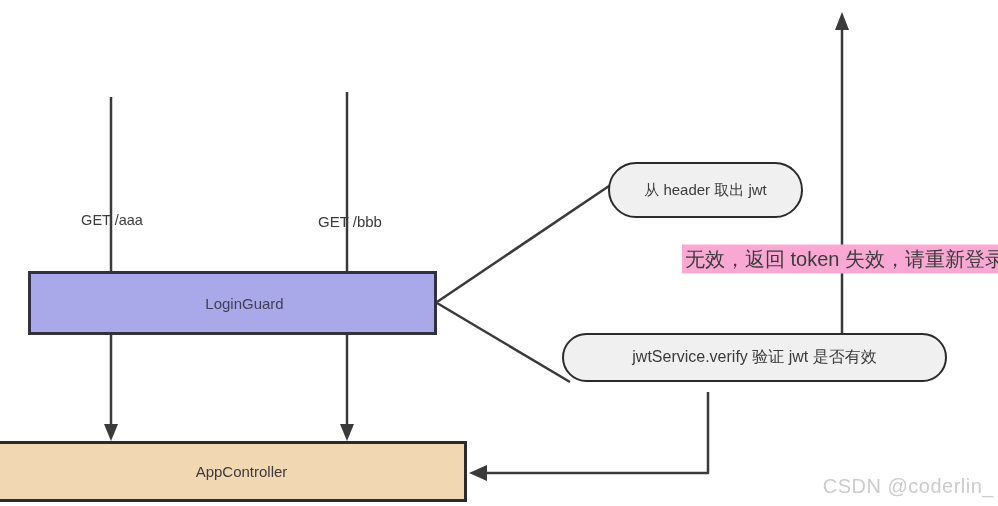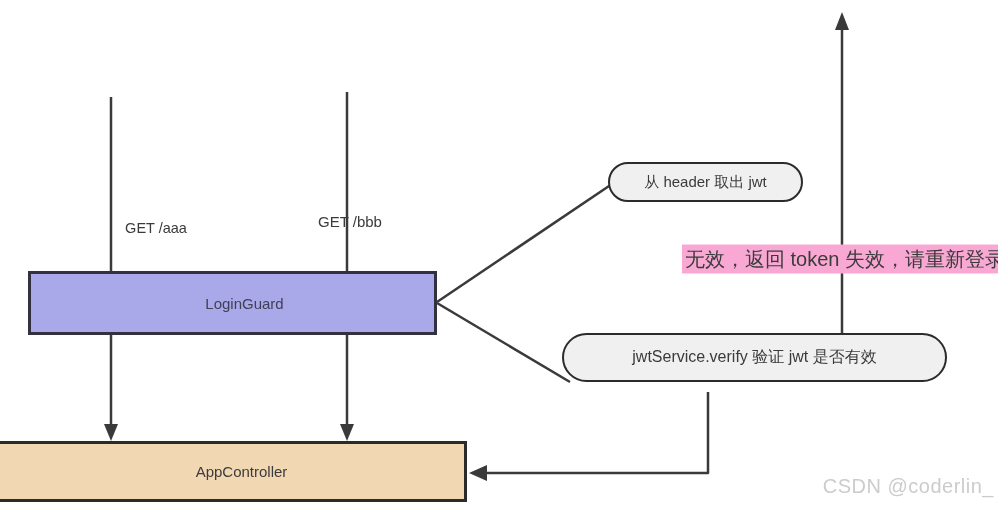--- a/index.html
+++ b/index.html
@@ -48,30 +48,30 @@
     background: var(--c-controller-fill, #f2d7b3);
     color: var(--c-text, #3b3b3b);
     font-size: 15px;
   }
   .process {
     background: var(--c-process-fill, #f0f0f0);
     border: 2.5px solid var(--c-box-border, #2b2b2b);
     border-radius: 30px;
     color: var(--c-text, #3b3b3b);
   }
-  #extract-jwt  { left: 608px; top: 162px; width: 195px; height: 40px; font-size: 15px; }
+  #extract-jwt  { left: 608px; top: 162px; width: 195px; height: 56px; font-size: 15px; }
   #verify-jwt   { left: 562px; top: 333px; width: 385px; height: 49px; font-size: 16px; }
   .edge-label {
     position: absolute;
     z-index: 2;
     color: var(--c-text, #3b3b3b);
     white-space: nowrap;
     transform: translate(-50%, -50%);
   }
-  #label-get-aaa { left: 112px; top: 228px; font-size: 14.5px; margin-left: 44px; }
+  #label-get-aaa { left: 112px; top: 220px; font-size: 14.5px; }
   #label-get-bbb { left: 350px; top: 221px; font-size: 15px; }
   #label-invalid { left: 845px; top: 259px; font-size: 20px; background: #f9a8d4; padding: 1px 3px; }
   #label-valid   { left: 606px; top: 473px; font-size: 15px; background: #fff; padding: 1px 4px; }
   .watermark {
     position: absolute;
     z-index: 2;
     right: 4px; top: 475px;
     font-size: 20px;
     color: var(--c-watermark, #cccccc);
     letter-spacing: 0.5px;

